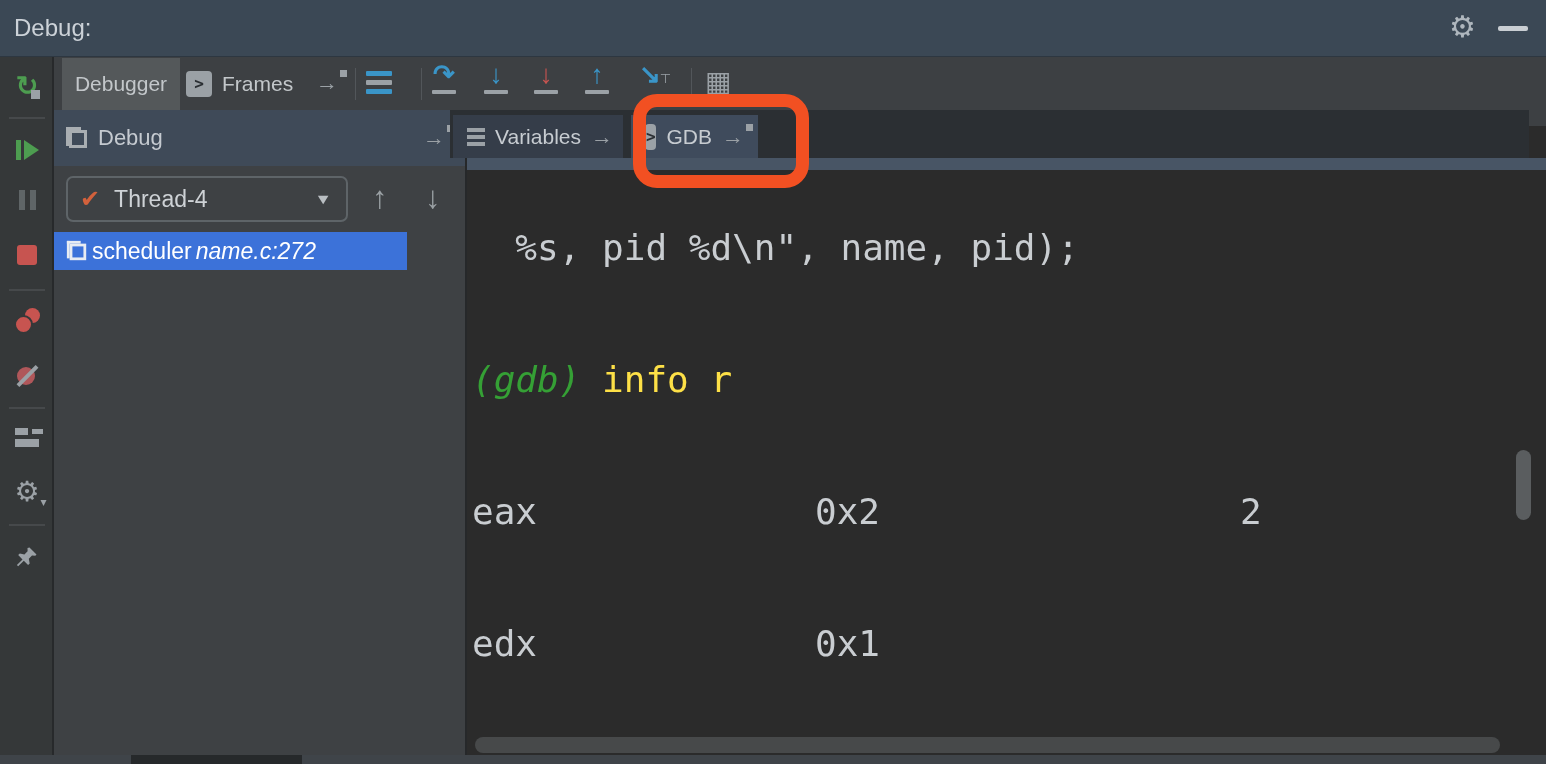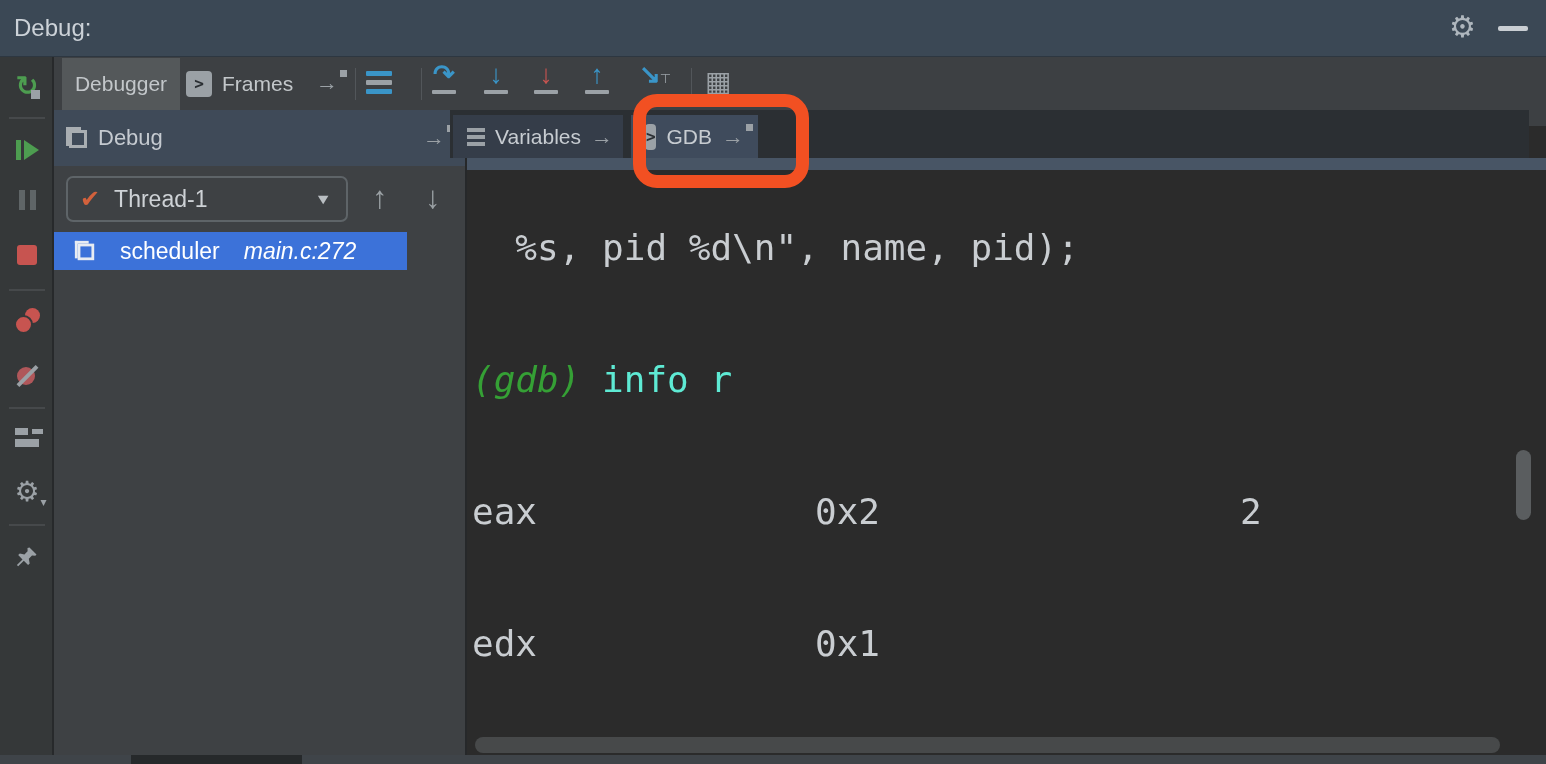--- a/index.html
+++ b/index.html
@@ -93,37 +93,37 @@
 
   
   .frames-body { position:absolute; left:54px; top:166px; width:413px; height:589px; background:#3e4144;
     border-right:2px solid #26282a; }
   .thread-combo { position:absolute; left:12px; top:10px; width:282px; height:46px;
     border:2px solid #5e6468; border-radius:7px; display:flex; align-items:center; }
   .thread-check { margin-left:12px; font-size:24px; color:#d2613c; line-height:1; }
   .thread-label { margin-left:14px; font-size:23px; color:#ced2d6; }
   .thread-caret { position:absolute; right:14px; font-size:18px; color:#b9bec2; }
   .nav-arrow { position:absolute; top:12px; font-size:31px; font-weight:bold; color:#9aa0a4; line-height:40px; }
-  .frame-row { position:absolute; left:0; width:353px; height:38px; display:flex; align-items:center; gap:24px;
-    padding-left:20px; font-size:23px; }
+  .frame-row { position:absolute; left:0; width:353px; height:38px; display:flex; align-items:center; gap:4px;
+    padding-left:12px; font-size:23px; }
   .frame-row .fn { white-space:pre; }
   .frame-row .loc { font-style:italic; }
   .frame-row.selected { background:#3c72d9; }
   .frame-row.selected .fn, .frame-row.selected .loc { color:#ffffff; }
   .frame-row.selected .frame-glyph { color:#e8ecf2; }
   .frame-row .fn { color:#b5b9bc; }
   .frame-row .loc { color:#7f8387; }
   .frame-row .frame-glyph { color:#8e9396; transform:scale(0.92); }
 
   
   .console { position:absolute; left:467px; top:170px; width:1079px; height:585px; background:#2b2b2b; overflow:hidden; }
   .console-content { position:absolute; left:5px; top:-32px;
     font-family:"DejaVu Sans Mono", monospace; font-size:36px; line-height:44px; color:#c9cdd1; white-space:pre; }
   .gdb-prompt { color:#35a035; font-style:italic; }
-  .cmd-text { color:#5eead4; }
+  .cmd-text { color:#fde047; }
   .reg-name { display:inline-block; width:343px; }
   .reg-hex { display:inline-block; width:425px; }
   .hscroll { position:absolute; left:8px; top:567px; width:1025px; height:16px; background:#47494a; border-radius:8px; }
   .vscroll { position:absolute; left:1049px; top:280px; width:15px; height:70px; background:#5a5d5f; border-radius:8px; }
 
   
   .bottom-bar { position:absolute; left:0; top:755px; width:1546px; height:9px; background:#3f4449; }
   .bottom-dark { position:absolute; left:131px; top:0; width:171px; height:9px; background:#26292b; }
 
   
@@ -243,30 +243,30 @@
       <span class="term-icon">&gt;</span>
       <span>GDB</span>
       <span class="float-icon sq">→</span>
     </div>
   </div>
   <div class="console-strip"></div>
 
   <div class="frames-body">
     <div class="thread-combo">
       <span class="thread-check">✔</span>
-      <span class="thread-label">Thread-1</span>
+      <span class="thread-label">Thread-4</span>
       <span class="thread-caret" style="transform:scale(1,0.8)">▼</span>
     </div>
     <span class="nav-arrow" style="left:318px">↑</span>
     <span class="nav-arrow" style="left:371px">↓</span>
 
     <div class="frame-row selected" style="top:66px">
       <span class="frame-glyph"></span>
       <span class="fn">scheduler</span>
-      <span class="loc">main.c:272</span>
+      <span class="loc">name.c:272</span>
     </div>
   </div>
 
   <div class="console">
     <div class="console-content">
       <div>  %s, pid %d\n", name, pid);</div>
       <div><span class="gdb-prompt">(gdb)</span> <span class="cmd-text">info r</span></div>
       <div><span class="reg-name">eax</span><span class="reg-hex">0x2</span><span class="reg-dec">2</span></div>
       <div><span class="reg-name">edx</span><span class="reg-hex">0x1</span></div>
       

